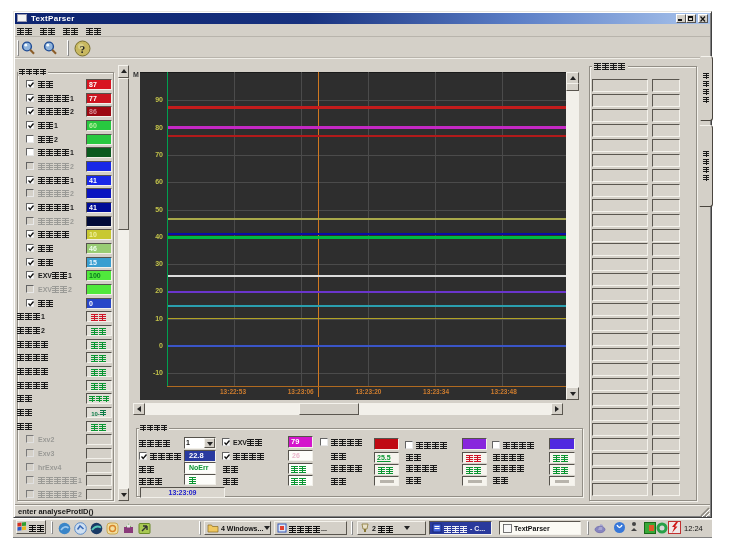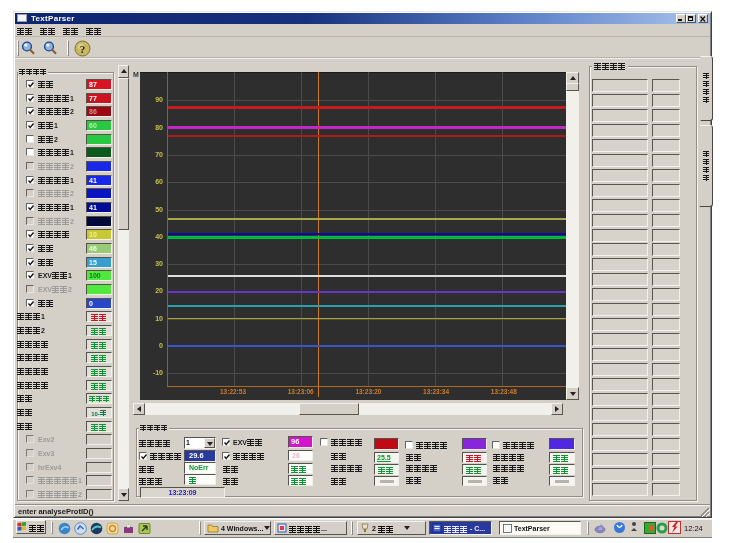--- a/index.html
+++ b/index.html
@@ -258,39 +258,39 @@
     </svg>
   </div>
 <div style="position:absolute;left:150px;top:452px;height:9px;font-size:7px;font-weight:bold;line-height:9px;color:#1a1a1a;white-space:nowrap"><i class="z"></i><i class="z"></i><i class="z"></i><i class="z"></i></div>
 <div style="position:absolute;left:139px;top:465px;height:9px;font-size:7px;font-weight:bold;line-height:9px;color:#1a1a1a;white-space:nowrap"><i class="z"></i><i class="z"></i></div>
 <div style="position:absolute;left:139px;top:477px;height:9px;font-size:7px;font-weight:bold;line-height:9px;color:#1a1a1a;white-space:nowrap"><i class="z"></i><i class="z"></i><i class="z"></i></div>
 <div style="position:absolute;left:184px;top:437px;width:32px;height:12px;background:#fff;border:1px solid;border-color:#55524c #f2f0ea #f2f0ea #55524c;"></div>
 <div style="position:absolute;left:186px;top:439px;font-size:7px;font-weight:bold;color:#111;line-height:8px">1</div>
 <div style="position:absolute;left:204px;top:438px;width:11px;height:10px;background:#d4d0c8;border:1px solid;border-color:#f4f2ec #5a564f #5a564f #f4f2ec">
     <div class="td" style="margin:3px auto 0"></div>
   </div>
-<div style="position:absolute;left:184px;top:450px;width:32px;height:12px;background:#283aa0;border:1px solid;border-color:#55524c #f2f0ea #f2f0ea #55524c;color:#fff;font-size:7.5px;font-weight:bold;line-height:10px;padding-left:4px">29.6</div>
+<div style="position:absolute;left:184px;top:450px;width:32px;height:12px;background:#283aa0;border:1px solid;border-color:#55524c #f2f0ea #f2f0ea #55524c;color:#fff;font-size:7.5px;font-weight:bold;line-height:10px;padding-left:4px">22.8</div>
 <div style="position:absolute;left:184px;top:462px;width:32px;height:12px;background:#fdfdfa;border:1px solid;border-color:#55524c #f2f0ea #f2f0ea #55524c;color:#0a9632;font-size:7px;font-weight:bold;line-height:10px;padding-left:4px">NoErr</div>
 <div style="position:absolute;left:184px;top:474px;width:32px;height:11px;background:#fdfdfa;border:1px solid;border-color:#55524c #f2f0ea #f2f0ea #55524c;padding-left:4px;padding-top:1px"><span style="color:#0a9632"><i class="z"></i></span></div>
 <div style="position:absolute;left:140px;top:487px;width:85px;height:11px;background:#dad6ce;border:1px solid;border-color:#55524c #f2f0ea #f2f0ea #55524c;color:#2222cc;font-size:7px;font-weight:bold;line-height:9px;text-align:center">13:23:09</div>
 <div style="position:absolute;left:222px;top:438px;width:8px;height:8px;background:#fff;border:1px solid;border-color:#636363 #e8e8e8 #e8e8e8 #636363">
     <svg width="8" height="8" style="position:absolute;left:0;top:0">
       <path d="M1.5 3.5 L3.2 5.5 L6.5 1.5" stroke="#111" stroke-width="1.3" fill="none"></path>
     </svg>
   </div>
 <div style="position:absolute;left:233px;top:438px;height:9px;font-size:7px;font-weight:bold;line-height:9px;color:#1a1a1a;white-space:nowrap">EXV<i class="z"></i><i class="z"></i></div>
 <div style="position:absolute;left:222px;top:452px;width:8px;height:8px;background:#fff;border:1px solid;border-color:#636363 #e8e8e8 #e8e8e8 #636363">
     <svg width="8" height="8" style="position:absolute;left:0;top:0">
       <path d="M1.5 3.5 L3.2 5.5 L6.5 1.5" stroke="#111" stroke-width="1.3" fill="none"></path>
     </svg>
   </div>
 <div style="position:absolute;left:233px;top:452px;height:9px;font-size:7px;font-weight:bold;line-height:9px;color:#1a1a1a;white-space:nowrap"><i class="z"></i><i class="z"></i><i class="z"></i><i class="z"></i></div>
 <div style="position:absolute;left:223px;top:465px;height:9px;font-size:7px;font-weight:bold;line-height:9px;color:#1a1a1a;white-space:nowrap"><i class="z"></i><i class="z"></i></div>
 <div style="position:absolute;left:223px;top:477px;height:9px;font-size:7px;font-weight:bold;line-height:9px;color:#1a1a1a;white-space:nowrap"><i class="z"></i><i class="z"></i></div>
-<div style="position:absolute;left:288px;top:436px;width:25px;height:12px;background:#d414cc;border:1px solid;border-color:#55524c #f2f0ea #f2f0ea #55524c;color:#fff;font-size:7.5px;font-weight:bold;line-height:10px;padding-left:2px">96</div>
+<div style="position:absolute;left:288px;top:436px;width:25px;height:12px;background:#d414cc;border:1px solid;border-color:#55524c #f2f0ea #f2f0ea #55524c;color:#fff;font-size:7.5px;font-weight:bold;line-height:10px;padding-left:2px">79</div>
 <div style="position:absolute;left:288px;top:450px;width:25px;height:11px;background:#fdfdfa;border:1px solid;border-color:#55524c #f2f0ea #f2f0ea #55524c;color:#eab6cc;font-size:7px;font-weight:bold;line-height:9px;padding-left:3px">26</div>
 <div style="position:absolute;left:288px;top:463px;width:25px;height:11px;background:#fdfdfa;border:1px solid;border-color:#55524c #f2f0ea #f2f0ea #55524c;padding-left:2px;padding-top:1px"><span style="color:#0a9632"><i class="z"></i><i class="z"></i></span></div>
 <div style="position:absolute;left:288px;top:475px;width:25px;height:11px;background:#fdfdfa;border:1px solid;border-color:#55524c #f2f0ea #f2f0ea #55524c;padding-left:2px;padding-top:1px"><span style="color:#0a9632"><i class="z"></i><i class="z"></i></span></div>
 <div style="position:absolute;left:320px;top:438px;width:8px;height:8px;background:#fff;border:1px solid;border-color:#636363 #e8e8e8 #e8e8e8 #636363"></div>
 <div style="position:absolute;left:331px;top:438px;height:9px;font-size:7px;font-weight:bold;line-height:9px;color:#1a1a1a;white-space:nowrap"><i class="z"></i><i class="z"></i><i class="z"></i><i class="z"></i></div>
 <div style="position:absolute;left:331px;top:452px;height:9px;font-size:7px;font-weight:bold;line-height:9px;color:#1a1a1a;white-space:nowrap"><i class="z"></i><i class="z"></i></div>
 <div style="position:absolute;left:331px;top:464px;height:9px;font-size:7px;font-weight:bold;line-height:9px;color:#1a1a1a;white-space:nowrap"><i class="z"></i><i class="z"></i><i class="z"></i><i class="z"></i></div>
 <div style="position:absolute;left:331px;top:477px;height:9px;font-size:7px;font-weight:bold;line-height:9px;color:#1a1a1a;white-space:nowrap"><i class="z"></i><i class="z"></i></div>
 <div style="position:absolute;left:374px;top:438px;width:25px;height:12px;background:#c00a14;border:1px solid;border-color:#55524c #f2f0ea #f2f0ea #55524c;"></div>
 <div style="position:absolute;left:374px;top:452px;width:25px;height:11px;background:#f6f4ee;border:1px solid;border-color:#55524c #f2f0ea #f2f0ea #55524c;color:#0a9632;font-size:7px;font-weight:bold;line-height:9px;padding-left:2px;text-decoration:underline">25.5</div>

